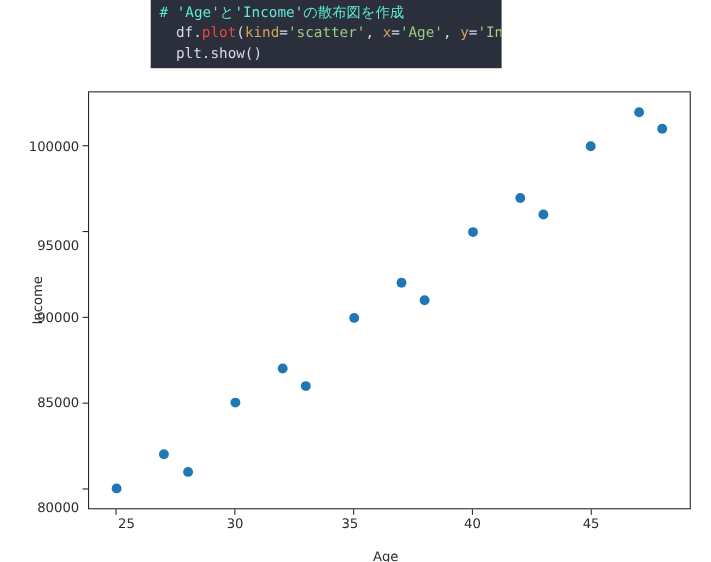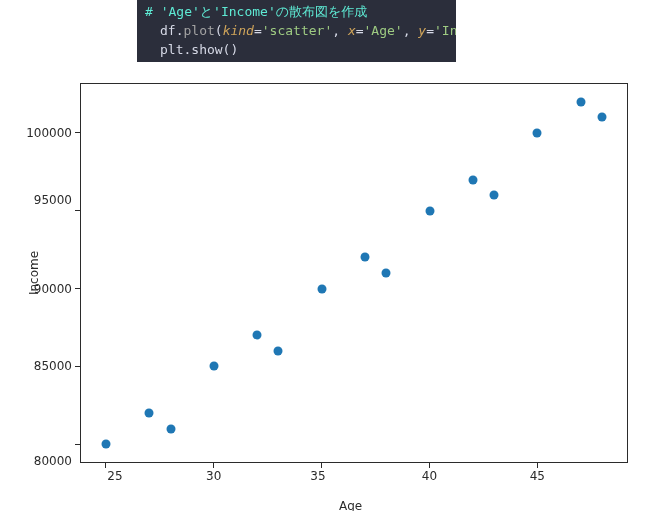--- a/index.html
+++ b/index.html
@@ -29,23 +29,23 @@
     color: #dfe2ef;
     font-family: Consolas, "DejaVu Sans Mono", Menlo, monospace;
     font-size: 13px;
     line-height: 19px;
     white-space: pre;
     overflow: hidden;
     padding: 2px 8px 2px 8px;
     box-sizing: border-box;
   }
   .code-block .comment { color: #5eead4; font-style: normal; }
-  .code-block .kw-italic { font-style: italic; color: #cfa45a; }
+  .code-block .kw-italic { color: #cfa45a; }
   .code-block .str { color: #9ecb82; }
-  .code-block .fn { color: #a3a3a3; }
+  .code-block .fn { color: #ef4444; }
   .code-block .ident { color: #d6d9e6; margin-left: 15px; }
   .code-block .paren { color: #d6d9e6; }
 
   
   .chart {
     position: absolute;
     left: 0;
     top: 72px;
     width: 646px;
     height: 439px;
@@ -119,21 +119,21 @@
       <div class="tick-label-x" style="left: 429.512px; top: 397px;">40</div>
       <div class="x-tick-mark" style="left: 536.886px; top: 391px;"></div>
       <div class="tick-label-x" style="left: 537.386px; top: 397px;">45</div>
       <div class="y-tick-mark" style="left: 75px; top: 371.811px;"></div>
       <div class="tick-label-y" style="right: 574px; top: 389px;">80000</div>
       <div class="y-tick-mark" style="left: 75px; top: 293.943px;"></div>
       <div class="tick-label-y" style="right: 574px; top: 294.443px;">85000</div>
       <div class="y-tick-mark" style="left: 75px; top: 216.074px;"></div>
       <div class="tick-label-y" style="right: 574px; top: 216.574px;">90000</div>
       <div class="y-tick-mark" style="left: 75px; top: 138.205px;"></div>
-      <div class="tick-label-y" style="right: 574px; top: 128px;">95000</div>
+      <div class="tick-label-y" style="right: 574px; top: 151px;">95000</div>
       <div class="y-tick-mark" style="left: 75px; top: 60.3361px;"></div>
       <div class="tick-label-y" style="right: 574px; top: 60.8361px;">100000</div>
       <div class="dot" style="left: 105.89px; top: 372.311px; background: rgb(31, 119, 180);"></div>
       <div class="dot" style="left: 149.039px; top: 341.164px; background: rgb(31, 119, 180);"></div>
       <div class="dot" style="left: 170.614px; top: 356.738px; background: rgb(31, 119, 180);"></div>
       <div class="dot" style="left: 213.764px; top: 294.443px; background: rgb(31, 119, 180);"></div>
       <div class="dot" style="left: 256.913px; top: 263.295px; background: rgb(31, 119, 180);"></div>
       <div class="dot" style="left: 278.488px; top: 278.869px; background: rgb(31, 119, 180);"></div>
       <div class="dot" style="left: 321.638px; top: 216.574px; background: rgb(31, 119, 180);"></div>
       <div class="dot" style="left: 364.787px; top: 185.426px; background: rgb(31, 119, 180);"></div>

